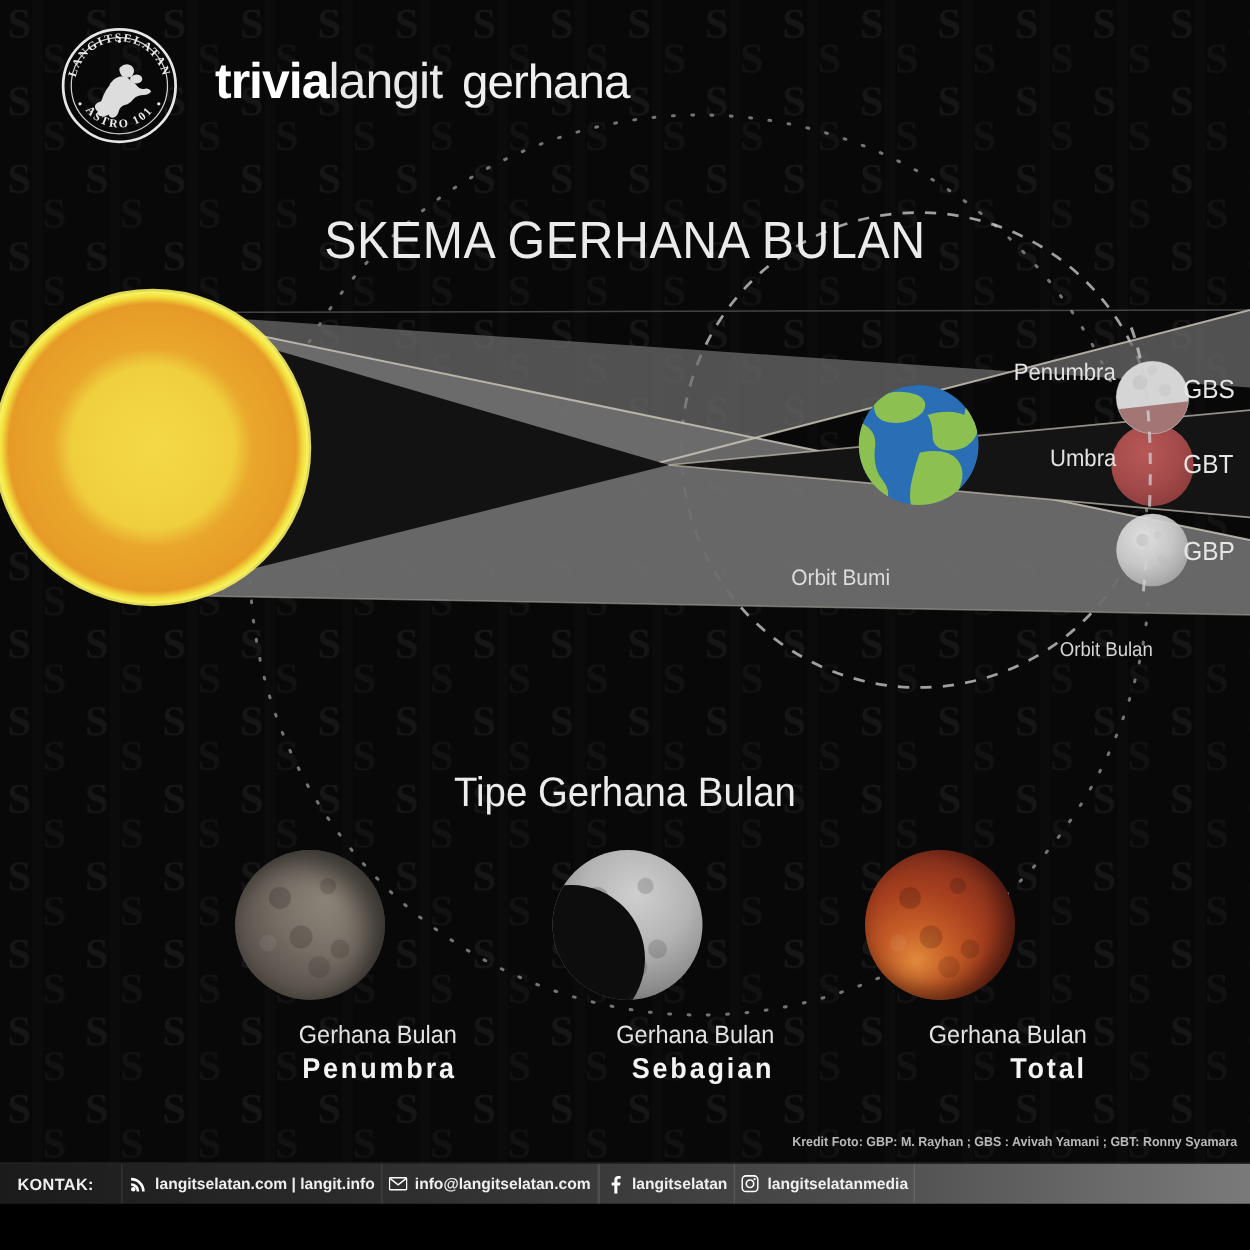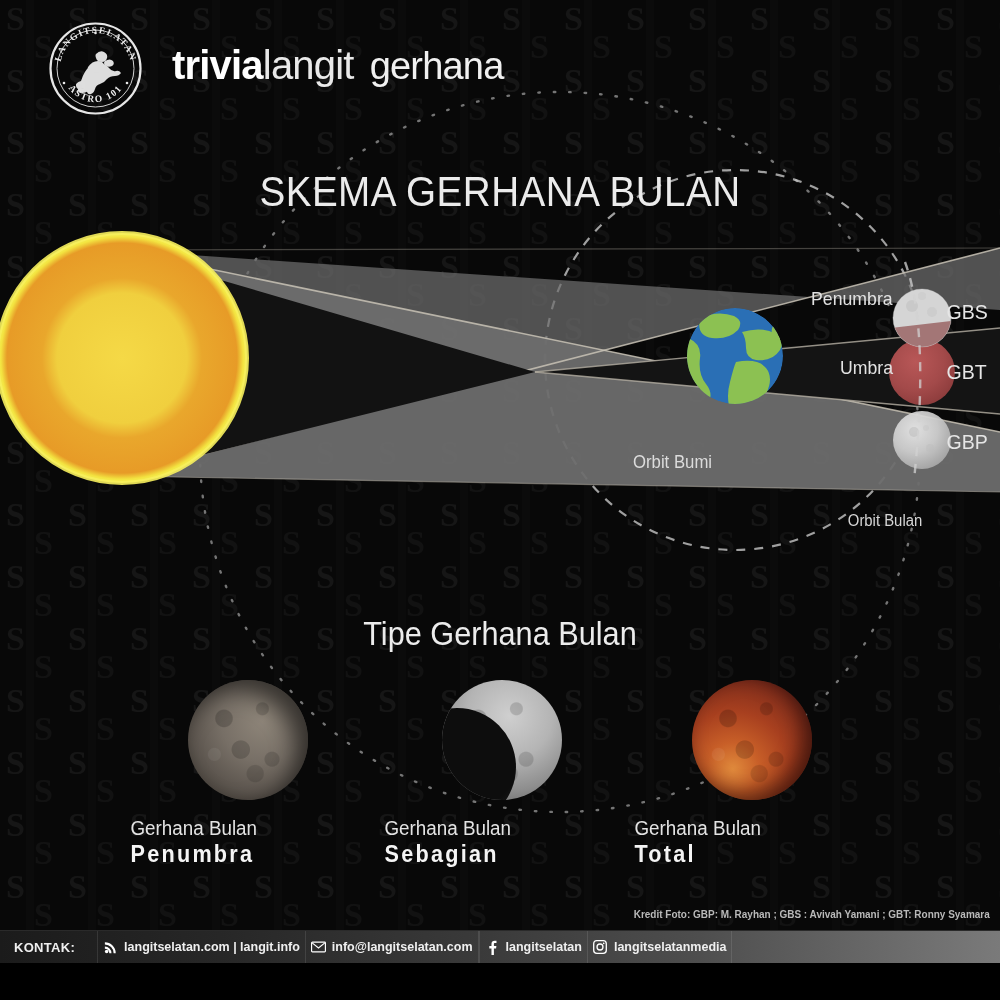--- a/index.html
+++ b/index.html
@@ -74,21 +74,21 @@
     left:0;top:615px;width:1000px;text-align:center;
     font-size:33px;font-weight:400;color:#ececec;
     transform:scaleX(0.93);
   }
 
   
   .moonrow{
     position:absolute;left:0;top:680px;width:1000px;height:200px;z-index:22;
   }
   .moon-cell{
-    position:absolute;width:250px;text-align:left;
+    position:absolute;width:250px;text-align:right;
   }
   .moon-cell.c1{left:123px;}
   .moon-cell.c2{left:377px;}
   .moon-cell.c3{left:627px;}
   .moon-photo{
     width:120px;height:120px;border-radius:50%;
     margin:0 auto;position:relative;overflow:hidden;
   }
   .moon-cap{
     margin-top:16px;

